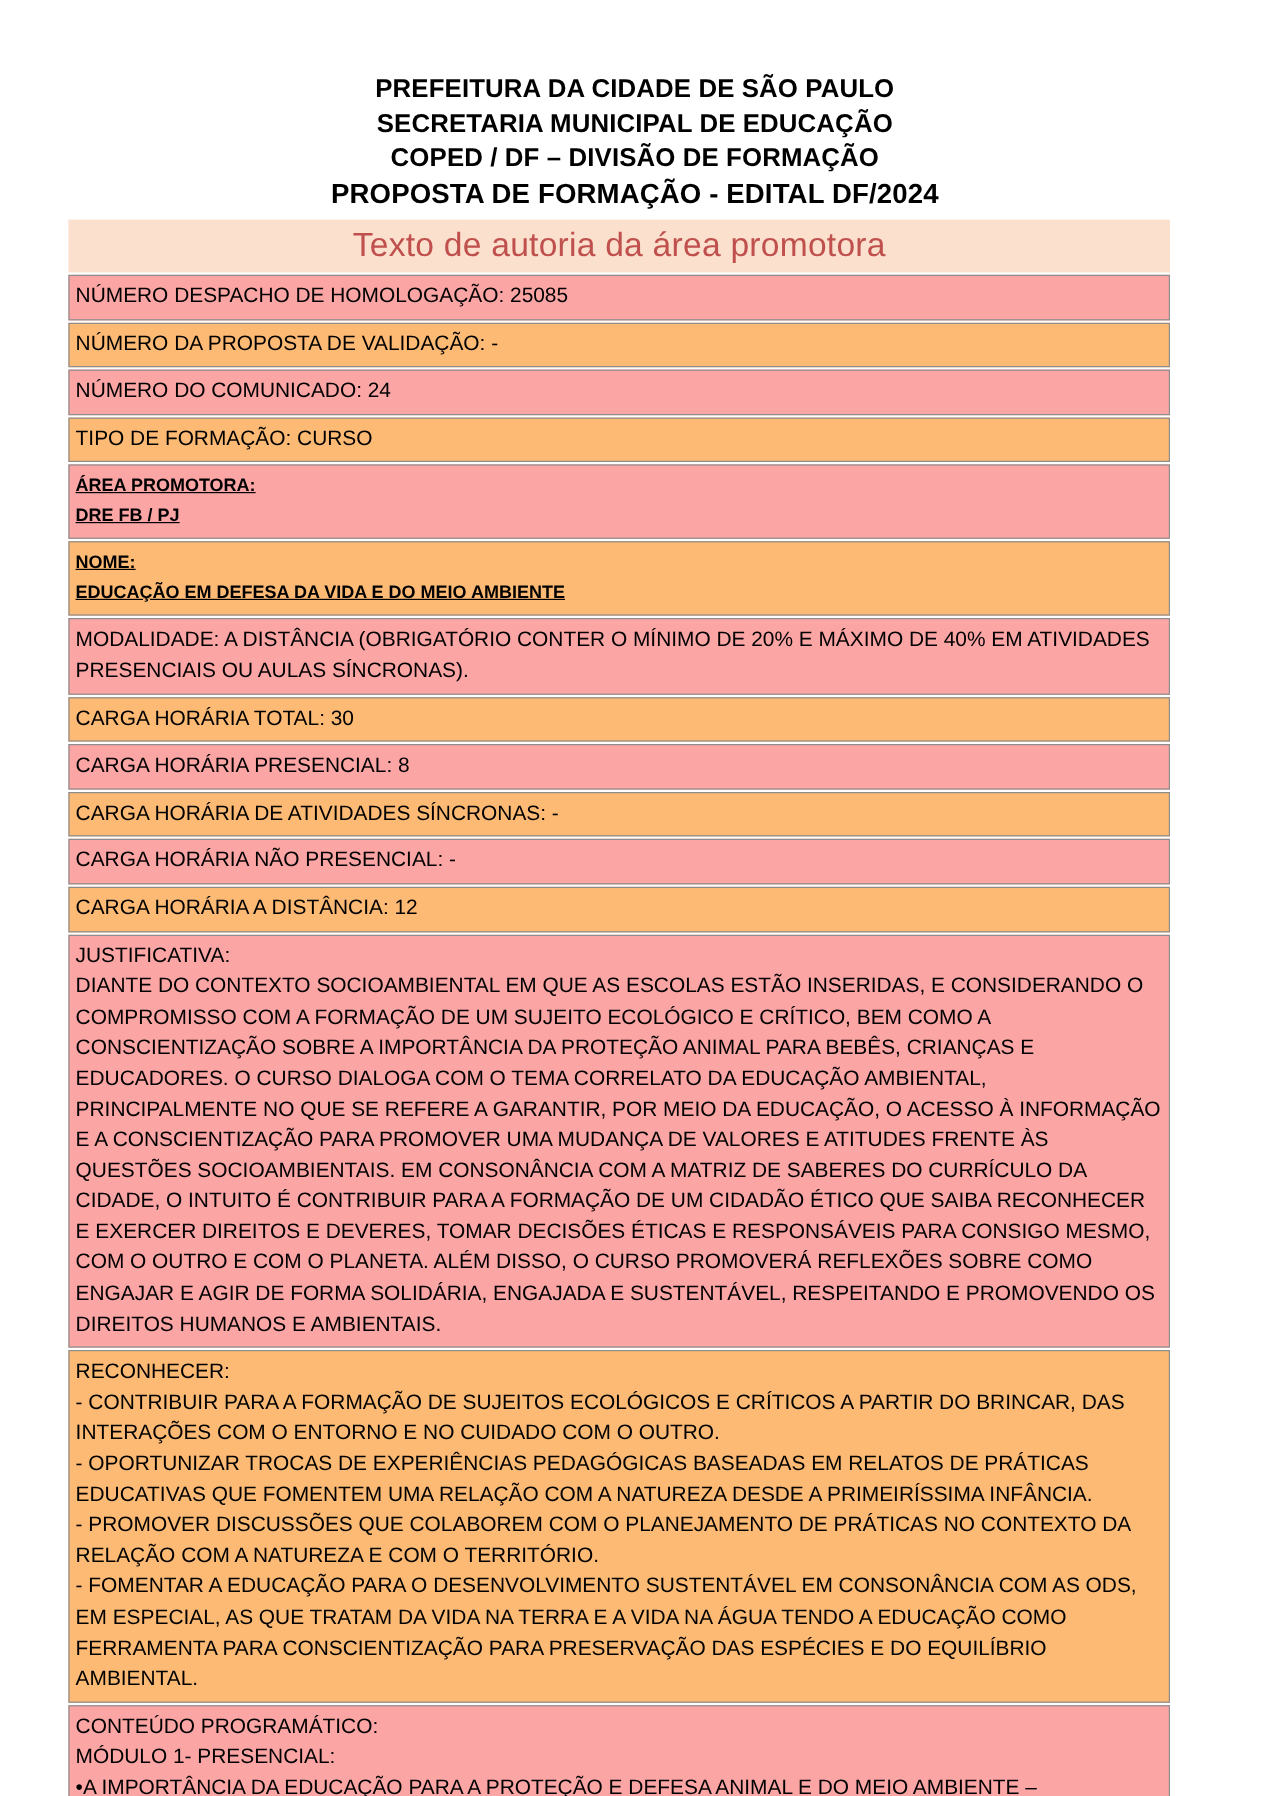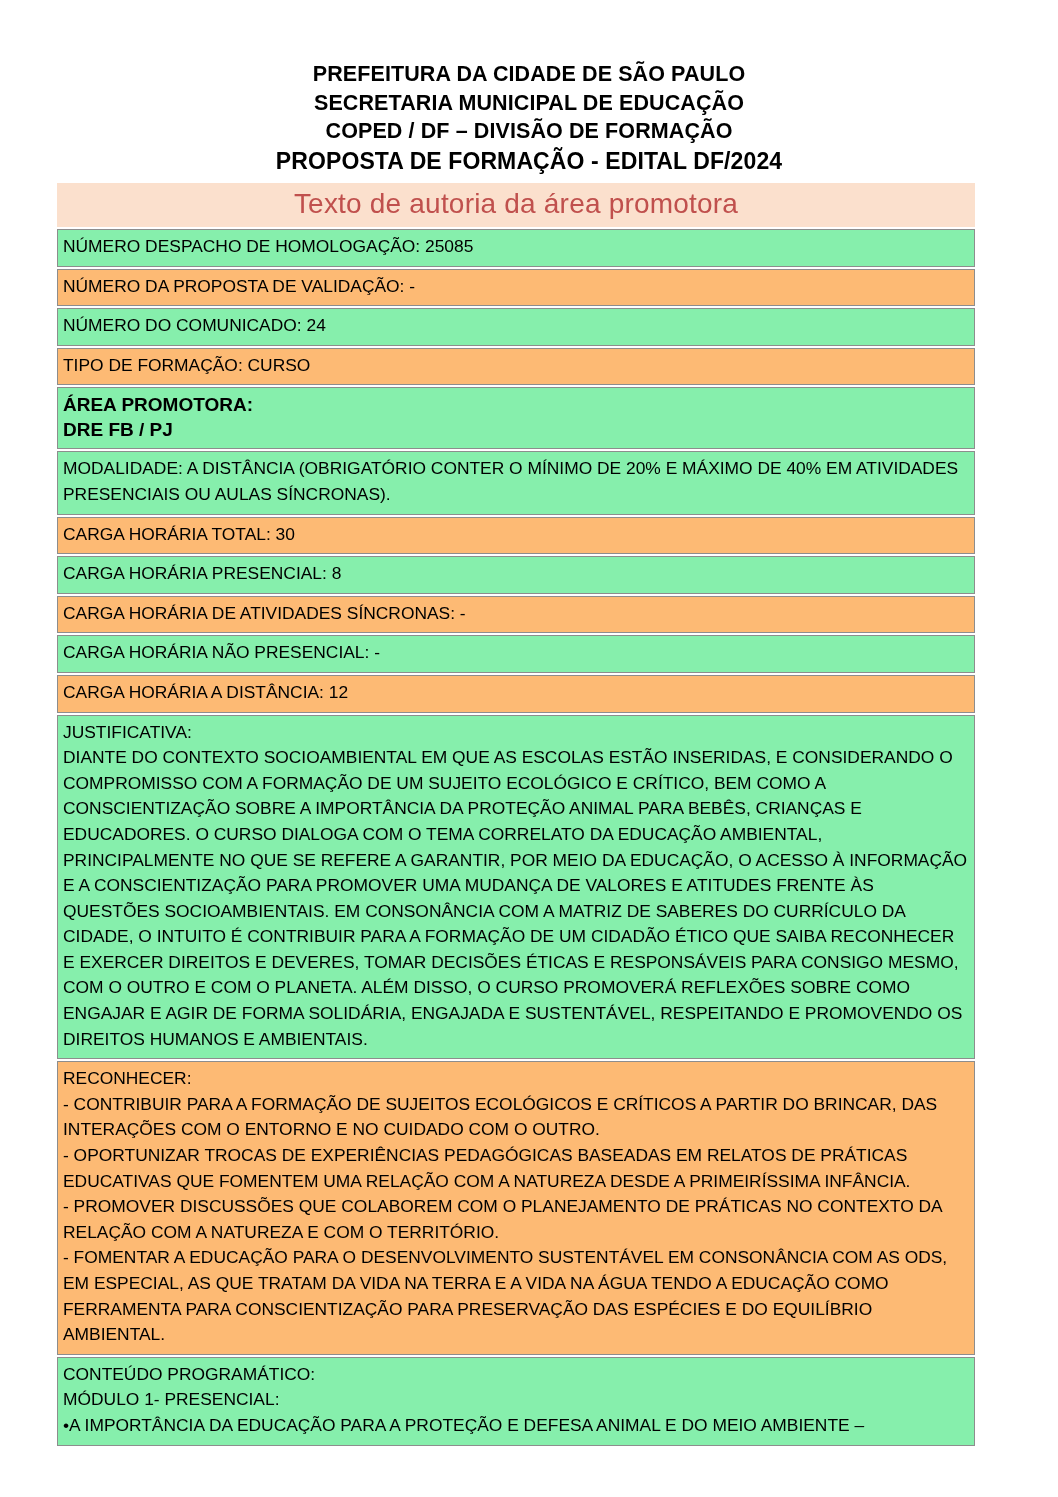--- a/index.html
+++ b/index.html
@@ -50,29 +50,30 @@
     width: 918px;
     border-collapse: separate;
     border-spacing: 0 2px;
   }
   .form-table td {
     border: 1px solid #8d8d8d;
     padding: 4px 5px 6px 5px;
     vertical-align: top;
     font-size: 17.4px;
     line-height: 25.6px;
-    background: #86efac;
+    background: #fca5a5;
   }
   td.shaded {
     background: #fdba74;
   }
   td.bold {
     font-weight: bold;
-    font-size: 19px;
+    font-size: 15px;
     line-height: 25px;
+    text-decoration: underline;
   }
 
   
   tr.banner td {
     background: #fbe0cd;
     border: none;
     padding: 0;
     text-align: center;
   }
   .banner-text {
@@ -129,20 +130,26 @@
         <td class="shaded">TIPO DE FORMAÇÃO: CURSO</td>
       </tr>
 
       <tr>
         <td class="bold">
           <span class="cell-line">ÁREA PROMOTORA:</span>
           <span class="cell-line">DRE FB / PJ</span>
         </td>
       </tr>
 
+      <tr>
+        <td class="shaded bold">
+          <span class="cell-line">NOME:</span>
+          <span class="cell-line">EDUCAÇÃO EM DEFESA DA VIDA E DO MEIO AMBIENTE</span>
+        </td>
+      </tr>
 
       <tr>
         <td>MODALIDADE: A DISTÂNCIA (OBRIGATÓRIO CONTER O MÍNIMO DE 20% E MÁXIMO DE 40% EM ATIVIDADES PRESENCIAIS OU AULAS SÍNCRONAS).</td>
       </tr>
 
       <tr>
         <td class="shaded">CARGA HORÁRIA TOTAL: 30</td>
       </tr>
 
       <tr>

